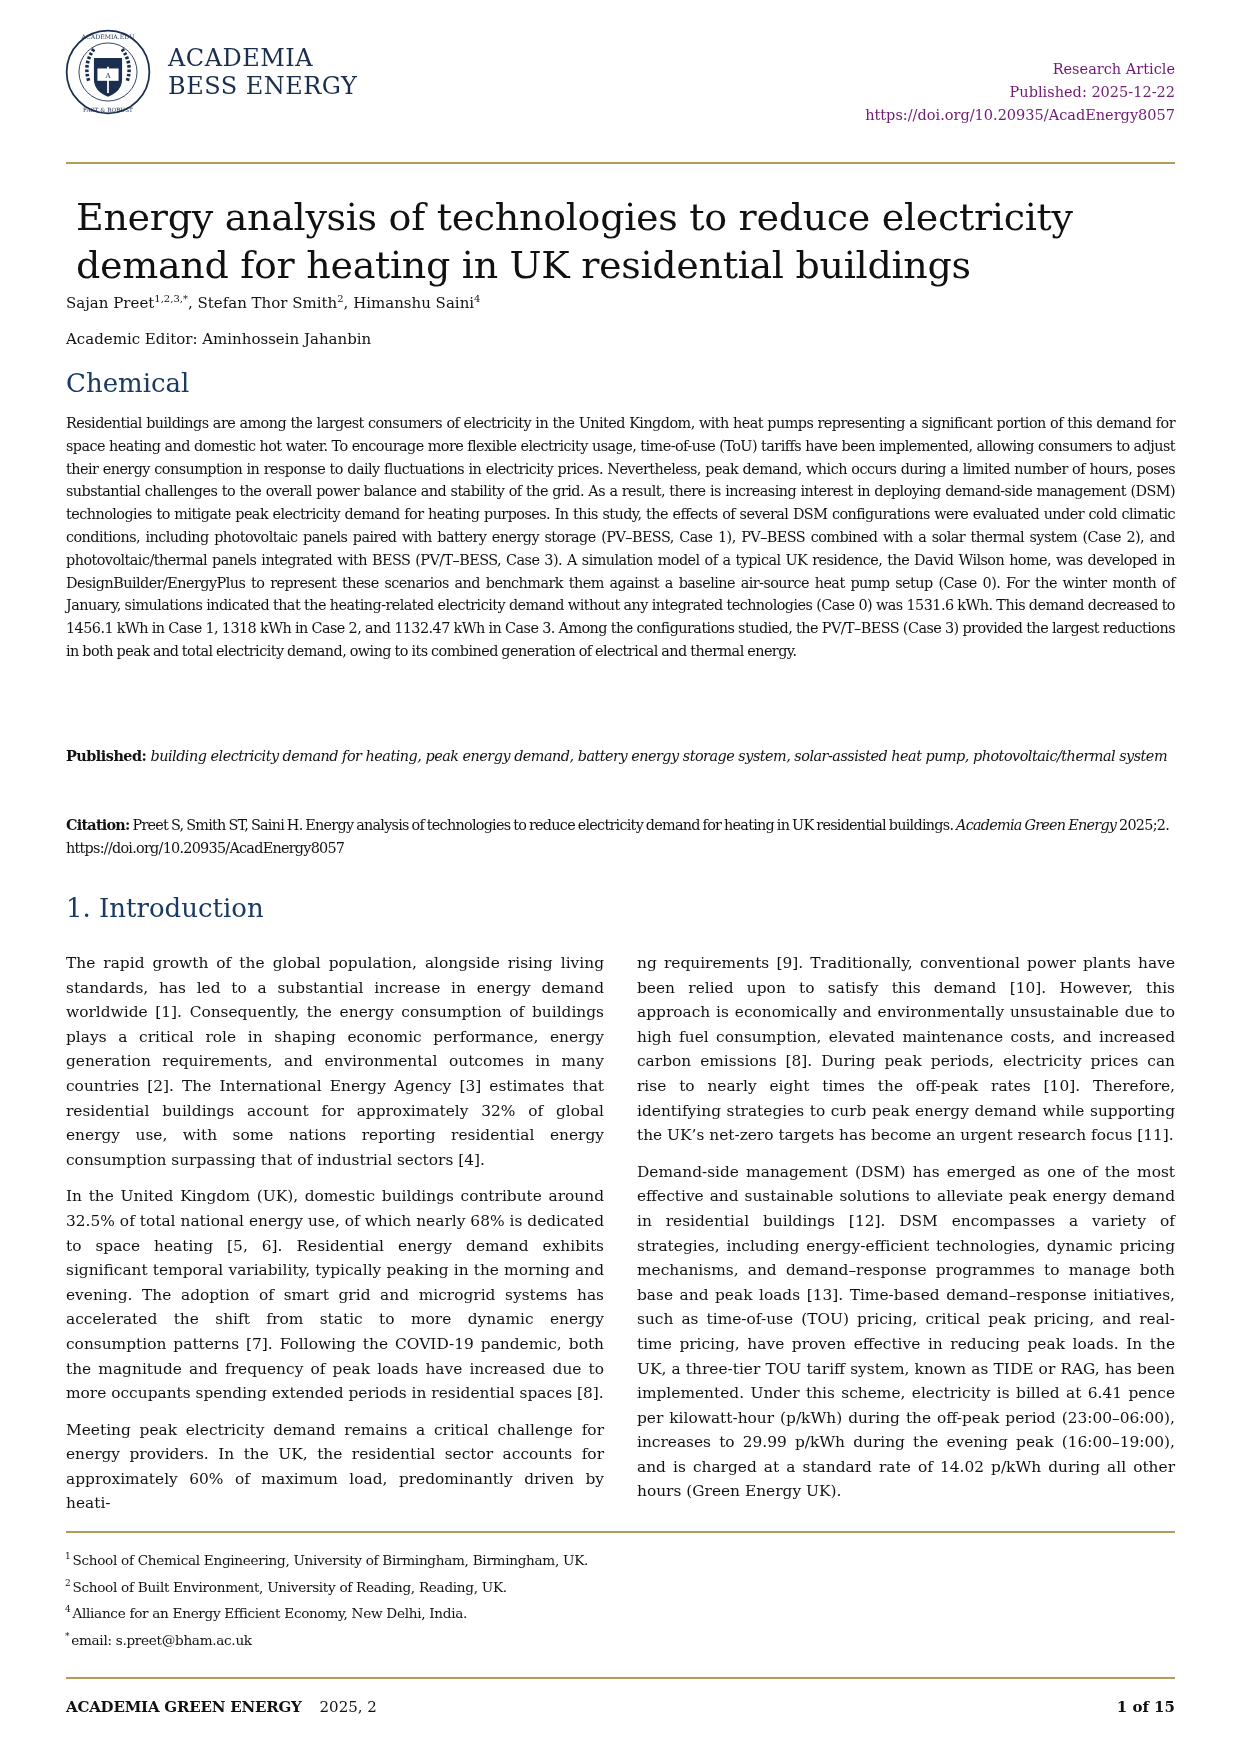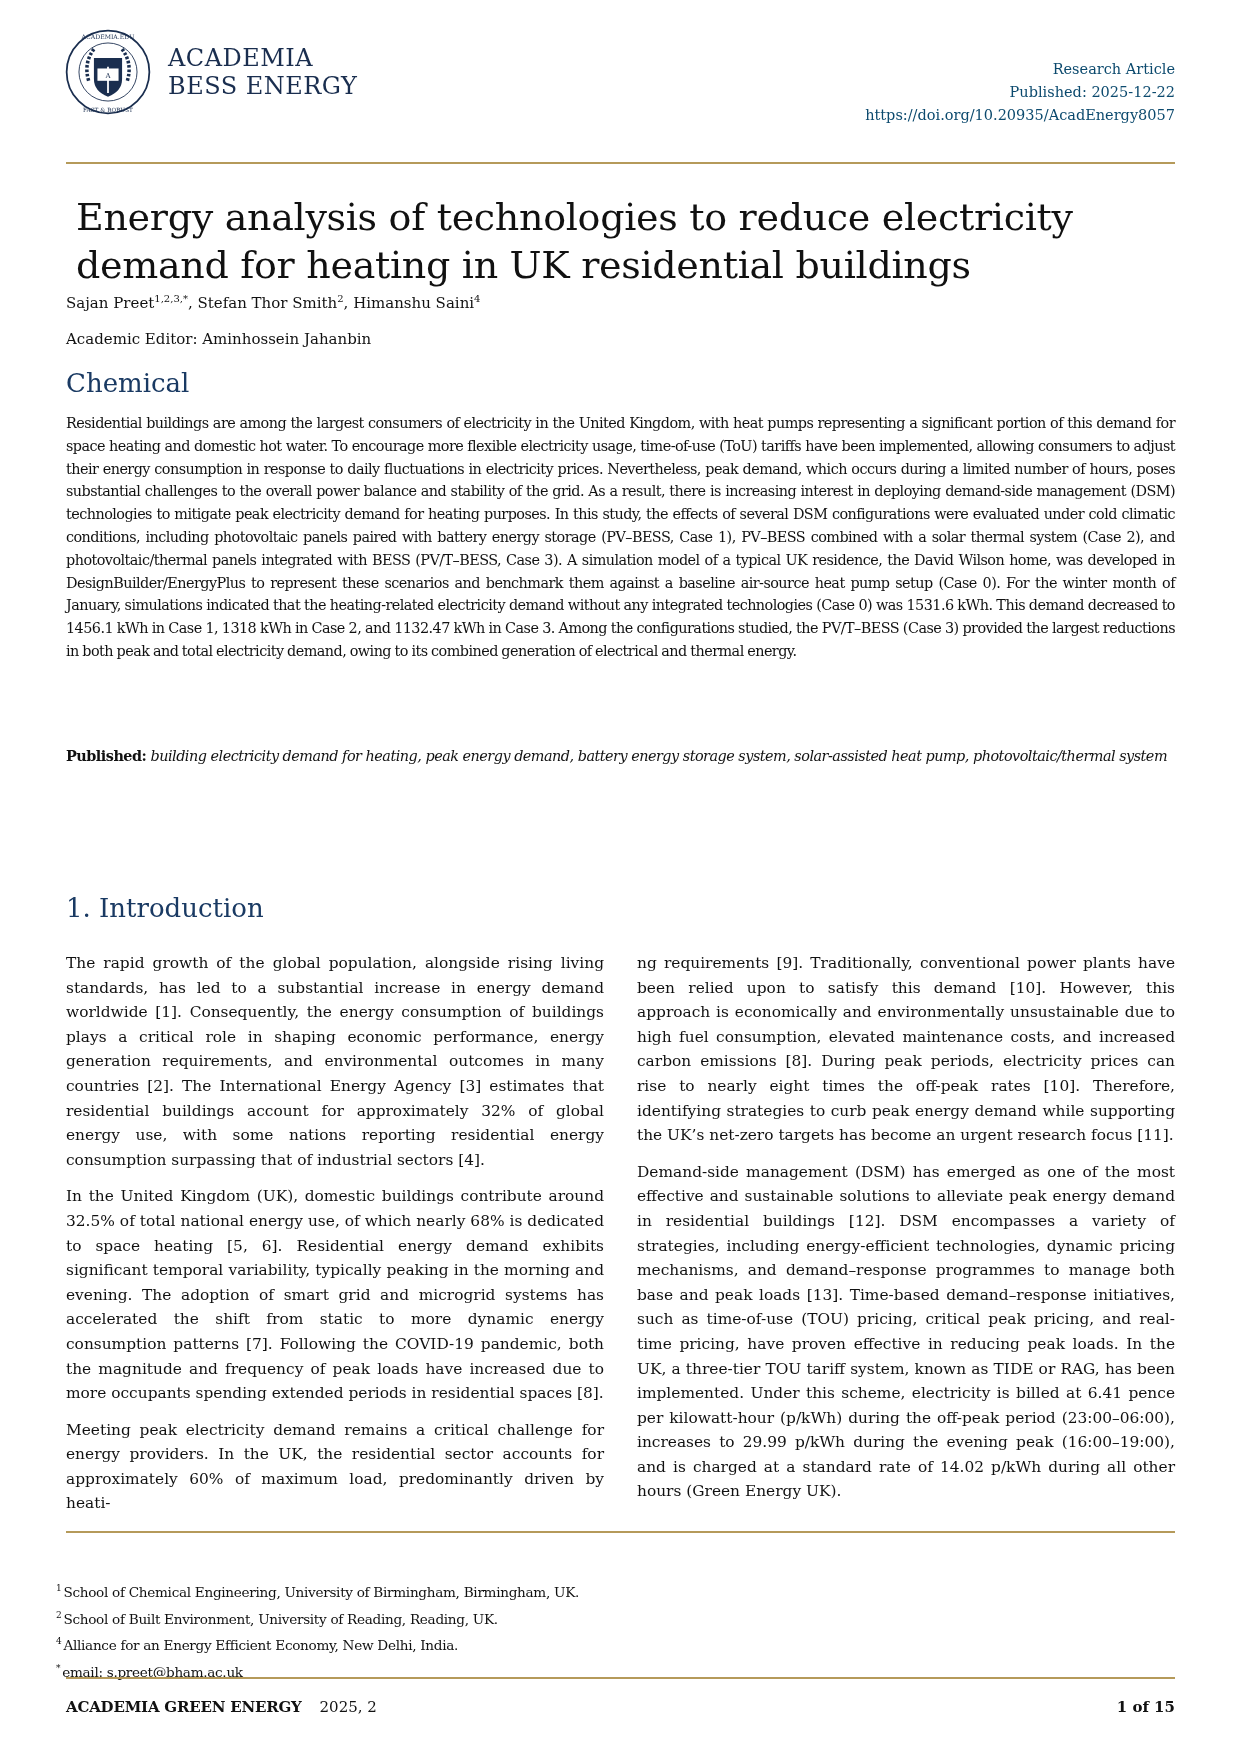--- a/index.html
+++ b/index.html
@@ -7,21 +7,21 @@
     width: 1241px; height: 1754px; position: relative; overflow: hidden;
     font-family: "DejaVu Serif", "Liberation Serif", serif;
     color: #111111;
   }
   .page { position: absolute; left: 0; top: 0; width: 1241px; height: 1754px; }
 
   
   .logo-wrap { position: absolute; left: 64px; top: 28px; display: flex; align-items: center; }
   .logo-seal { width: 88px; height: 88px; }
   .logo-text { margin-left: 16px; font-family: "DejaVu Serif", serif; color: #1a2e4f; font-size: 24px; line-height: 28px; letter-spacing: 0.5px; }
-  .meta { position: absolute; right: 66px; top: 58px; text-align: right; font-size: 14.5px; line-height: 23px; color: #0c4a6e; }
+  .meta { position: absolute; right: 66px; top: 58px; text-align: right; font-size: 14.5px; line-height: 23px; color: #701a75; }
   .rule { position: absolute; left: 66px; right: 66px; height: 2px; background: #b59a5a; }
 
   
   .title { position: absolute; left: 66px; top: 183px; width: 1110px; font-size: 38px; line-height: 48px; font-weight: normal; letter-spacing: -0.3px; color: #111; margin: 10px; }
   .authors { position: absolute; left: 66px; top: 293px; font-size: 15px; color: #111; }
   .authors sup { font-size: 10px; }
   .editor { position: absolute; left: 66px; top: 330px; font-size: 15px; color: #111; }
   .h-abstract { position: absolute; left: 66px; top: 368px; font-size: 26px; color: #1a3a63; font-weight: normal; margin: 0; }
   .abstract { position: absolute; left: 66px; top: 412px; width: 1109px; font-size: 14.4px; line-height: 22.8px; text-align: justify; letter-spacing: -0.55px; word-spacing: -0.5px; margin: 0; }
 
@@ -30,21 +30,21 @@
   .keywords i { font-style: italic; }
   .citation { position: absolute; left: 66px; top: 813px; width: 1109px; font-size: 14.4px; line-height: 23px; letter-spacing: -0.75px; word-spacing: -1px; margin: 0; }
 
   .h-intro { position: absolute; left: 66px; top: 893px; font-size: 26px; color: #1a3a63; font-weight: normal; margin: 0; }
 
   .col { position: absolute; width: 538px; font-size: 15.4px; line-height: 24.6px; text-align: justify; }
   .col p { margin: 0 0 12px 0; }
   .col-left { left: 66px; top: 951px; }
   .col-right { left: 637px; top: 951px; }
 
-  .footnotes { position: absolute; left: 56px; top: 1545px; font-size: 13.6px; line-height: 23px; letter-spacing: -0.3px; margin-top: 32px; }
+  .footnotes { position: absolute; left: 65px; top: 1545px; font-size: 13.6px; line-height: 23px; letter-spacing: -0.3px; }
   .footnotes div sup { font-size: 9px; margin-right: 2px; }
 
   .footer-left { position: absolute; left: 66px; top: 1698px; font-size: 15px; }
   .footer-left b { font-weight: bold; letter-spacing: -0.2px; }
   .footer-left span.yr { margin-left: 18px; }
   .footer-right { position: absolute; right: 66px; top: 1698px; font-size: 15px; font-weight: bold; }
 </style>
 </head>
 <body>
 
@@ -86,20 +86,26 @@
   <div class="editor">Academic Editor: Aminhossein Jahanbin</div>
 
   <h2 class="h-abstract">Chemical</h2>
   <p class="abstract">Residential buildings are among the largest consumers of electricity in the United Kingdom, with heat pumps representing a significant portion of this demand for space heating and domestic hot water. To encourage more flexible electricity usage, time-of-use (ToU) tariffs have been implemented, allowing consumers to adjust their energy consumption in response to daily fluctuations in electricity prices. Nevertheless, peak demand, which occurs during a limited number of hours, poses substantial challenges to the overall power balance and stability of the grid. As a result, there is increasing interest in deploying demand-side management (DSM) technologies to mitigate peak electricity demand for heating purposes. In this study, the effects of several DSM configurations were evaluated under cold climatic conditions, including photovoltaic panels paired with battery energy storage (PV–BESS, Case 1), PV–BESS combined with a solar thermal system (Case 2), and photovoltaic/thermal panels integrated with BESS (PV/T–BESS, Case 3). A simulation model of a typical UK residence, the David Wilson home, was developed in DesignBuilder/EnergyPlus to represent these scenarios and benchmark them against a baseline air-source heat pump setup (Case 0). For the winter month of January, simulations indicated that the heating-related electricity demand without any integrated technologies (Case 0) was 1531.6 kWh. This demand decreased to 1456.1 kWh in Case 1, 1318 kWh in Case 2, and 1132.47 kWh in Case 3. Among the configurations studied, the PV/T–BESS (Case 3) provided the largest reductions in both peak and total electricity demand, owing to its combined generation of electrical and thermal energy.</p>
 
   <p class="keywords">
     <b>Published:</b>
     <i>building electricity demand for heating, peak energy demand, battery energy storage system, solar-assisted heat pump, photovoltaic/thermal system</i>
   </p>
 
+  <p class="citation">
+    <b>Citation:</b>
+    <span>Preet S, Smith ST, Saini H. Energy analysis of technologies to reduce electricity demand for heating in UK residential buildings.</span>
+    <i>Academia Green Energy</i>
+    <span>2025;2. https://doi.org/10.20935/AcadEnergy8057</span>
+  </p>
 
   <h2 class="h-intro">1. Introduction</h2>
 
   <div class="col col-left">
     <p>The rapid growth of the global population, alongside rising living standards, has led to a substantial increase in energy demand worldwide [1]. Consequently, the energy consumption of buildings plays a critical role in shaping economic performance, energy generation requirements, and environmental outcomes in many countries [2]. The International Energy Agency [3] estimates that residential buildings account for approximately 32% of global energy use, with some nations reporting residential energy consumption surpassing that of industrial sectors [4].</p>
     <p>In the United Kingdom (UK), domestic buildings contribute around 32.5% of total national energy use, of which nearly 68% is dedicated to space heating [5, 6]. Residential energy demand exhibits significant temporal variability, typically peaking in the morning and evening. The adoption of smart grid and microgrid systems has accelerated the shift from static to more dynamic energy consumption patterns [7]. Following the COVID-19 pandemic, both the magnitude and frequency of peak loads have increased due to more occupants spending extended periods in residential spaces [8].</p>
     <p>Meeting peak electricity demand remains a critical challenge for energy providers. In the UK, the residential sector accounts for approximately 60% of maximum load, predominantly driven by heati-</p>
   </div>
 
   <div class="col col-right">

